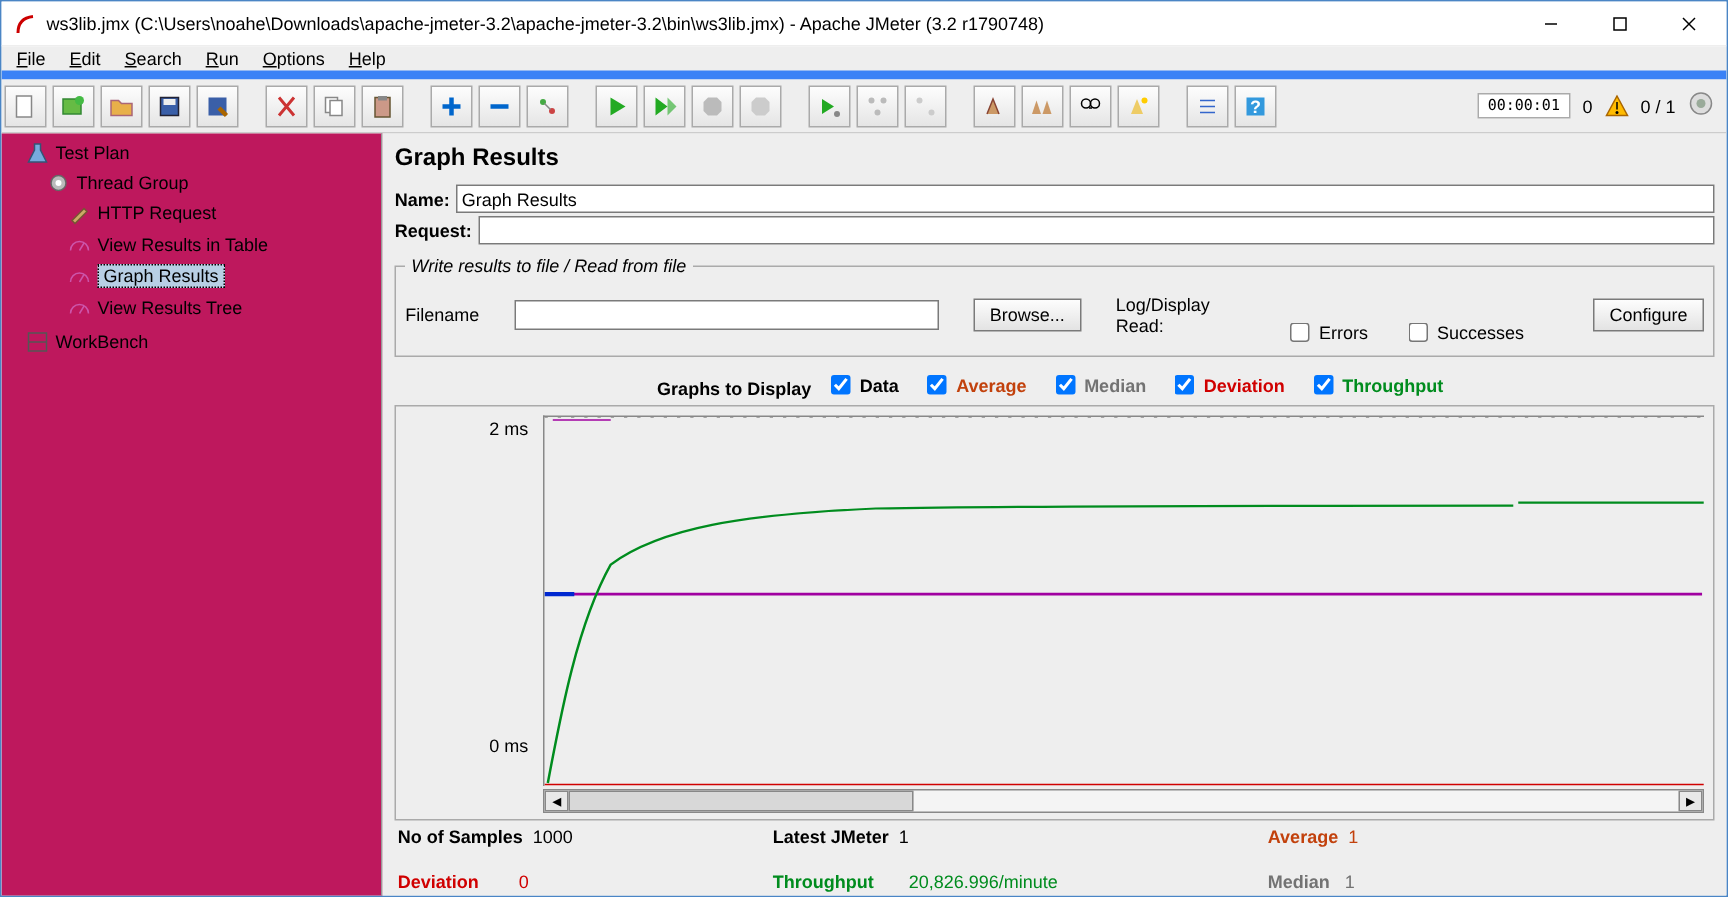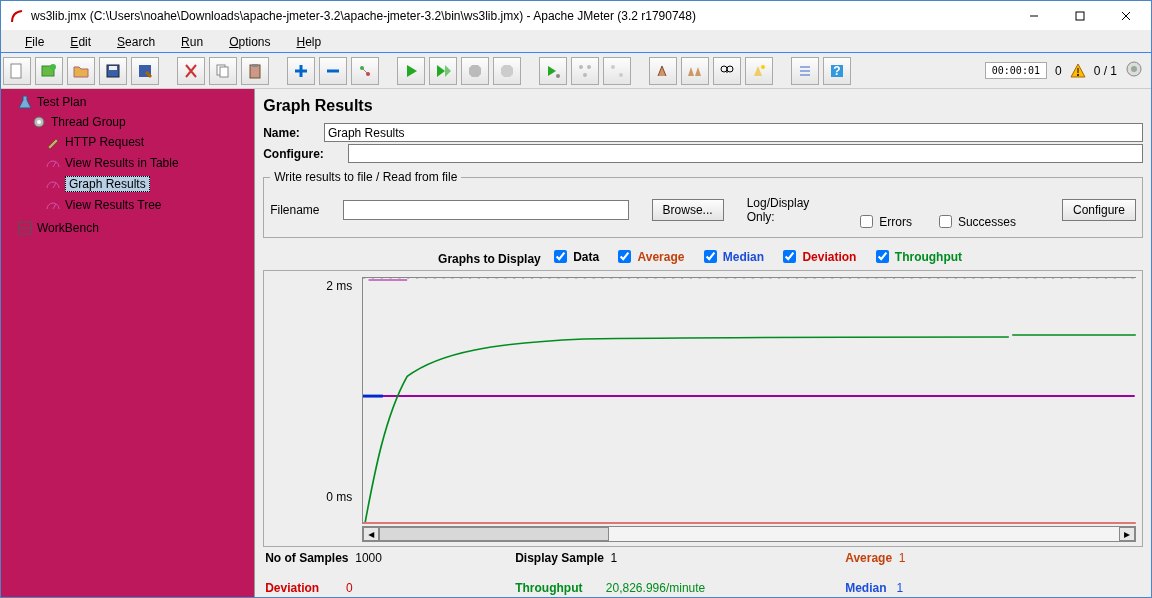--- a/index.html
+++ b/index.html
@@ -3,62 +3,62 @@
 <meta charset="utf-8">
 <style>
   * { box-sizing: border-box; font-family: "Tahoma", "Segoe UI", sans-serif; font-size: 12px; }
   body { margin: 0; padding: 0; width: 1152px; height: 598px; overflow: hidden; background: #fff; border: 1px solid #4a85c5; }
   .titlebar { height: 30px; background: #fff; display: flex; align-items: center; padding: 0 2px; border-bottom: 1px solid #eee; }
   .titlebar .appicon { width: 16px; height: 16px; margin: 0 6px; }
   .titlebar .title { flex: 1; font-size: 12px; color: #000; }
   .winbtns { display: flex; }
   .winbtn { width: 46px; height: 28px; display: flex; align-items: center; justify-content: center; }
   .winbtn svg { width: 10px; height: 10px; }
-  .menubar { height: 22px; display: flex; align-items: center; padding: 0 18px; gap: 14px; background: #eeeeee; border-bottom: 1px solid #3b82f6; }
+  .menubar { height: 22px; display: flex; align-items: center; padding: 0 4px; gap: 4px; background: #eeeeee; border-bottom: 6px solid #3b82f6; }
   .menuitem { padding: 2px 6px; cursor: default; }
   .menuitem u { text-decoration: underline; }
   .toolbar { height: 36px; background: #eeeeee; border-bottom: 1px solid #ccc; display: flex; align-items: center; padding: 2px; gap: 4px; }
   .tbtn { width: 28px; height: 28px; border: 1px solid #aaa; background: linear-gradient(#fdfdfd,#e5e5e5); display: flex; align-items: center; justify-content: center; }
   .tsep { width: 10px; }
   .tright { margin-left: auto; display: flex; align-items: center; gap: 8px; padding-right: 6px; }
   .timer { border: 1px solid #aaa; background: #fff; padding: 2px 6px; font-family: monospace; font-size: 10px;}
   .warn { width: 16px; height: 16px; }
   .content { display: flex; height: calc(598px - 30px - 22px - 36px); }
   .tree-pane { width: 318px; border-right: 1px solid #999; background: #be185d; padding: 4px 2px; overflow: auto; }
   .tree ul { list-style: none; margin: 0; padding-left: 14px; }
   .tree li { padding: 1px 0; white-space: nowrap; }
   .tnode { display: inline-flex; align-items: center; gap: 4px; }
   .ticon { width: 16px; height: 16px; display: inline-block; }
   .tselected { background: #b8cfe5; border: 1px dotted #000; padding: 0 3px; }
   .main-pane { flex: 1; background: #eeeeee; padding: 6px 8px 4px 8px; display: flex; flex-direction: column; position: relative;}
   h2 { margin: 2px 0 8px 0; font-size: 16px; font-weight: bold; }
-  .row { display: flex; align-items: center; margin-bottom: 2px; gap: 20px; }
+  .row { display: flex; align-items: center; margin-bottom: 2px; }
   .row label { font-weight: bold; margin-right: 4px; }
   .row input[type=text].wide { flex: 1; border: 1px solid #7a7a7a; background: #fff; height: 19px; padding: 1px 3px; }
   fieldset { border: 1px solid #aaa; margin: 5px 0; padding: 4px 6px 6px 6px; }
-  fieldset legend { padding: 0 4px; }
+  fieldset legend { padding: 0 4px; font-style: italic; }
   .filerow { display: flex; align-items: center; gap: 23px; }
   .filerow input.fn { width: 310px; height: 20px; border: 1px solid #7a7a7a; }
   .btn { border: 1px solid #7a7a7a; background: linear-gradient(#fdfdfd,#e3e3e3); padding: 2px 10px; height: 22px;}
   .cbx { display: inline-flex; align-items: center; gap: 3px; margin-top: 24px; }
   .gsel { text-align: center; padding: 4px 0; }
   .gsel .cbx { margin: 0 6px; }
   .chart-wrap { flex: 1; display: flex; border:1px solid #aaa; background:#eee; position:relative; min-height:0;}
   .ylabels { width: 98px; position: relative; }
   .ylabels span { position: absolute; right: 10px; font-size:12px; }
   .plot { flex: 1; background: #eeeeee; position: relative; border: 1px solid #888; border-right: none; border-bottom: none; margin:6px 6px 22px 0;}
   .plot svg { position: absolute; inset: 0; width: 100%; height: 100%; }
   .hscroll { position:absolute; left:98px; right:6px; bottom:4px; height:16px; border:1px solid #888; background:#f4f4f4; display:flex; align-items:center;}
   .hscroll .arrow { width:16px; height:14px; border:1px solid #888; background:#e8e8e8; display:flex;align-items:center;justify-content:center;}
   .hscroll .thumb { width:230px; height:14px; background:#d8d8d8; border:1px solid #888; margin-left:0;}
   .stats { padding: 4px 2px 0 2px; display: grid; grid-template-columns: 250px 330px 240px; font-size:12px; row-gap:16px;}
   .stats b { font-weight: bold; }
   .c-blue { color: #c2410c; }
   .c-green { color: #008c1e; }
-  .c-purple { color: #1d4ed8; }
+  .c-purple { color: #737373; }
   .c-red { color: #d00000; }
   .c-black { color: #000; }
 </style>
 </head>
 <body>
 
 <div class="titlebar">
   <span class="appicon">
     <svg viewBox="0 0 16 16">
         <path d="M3 14 Q3 4 13 3" stroke="#c00" stroke-width="2" fill="none"></path>
@@ -324,31 +324,31 @@
   </div>
 
   <div class="main-pane">
     <h2>Graph Results</h2>
 
     <div class="row">
       <label>Name:</label>
       <input type="text" class="wide" value="Graph Results" style="">
     </div>
     <div class="row">
-      <label>Configure:</label>
+      <label>Request:</label>
       <input type="text" class="wide" value="" style="">
     </div>
 
     <fieldset>
       <legend>Write results to file / Read from file</legend>
       <div class="filerow">
         <span>Filename</span>
         <input class="fn" type="text" value="" style="">
         <button class="btn">Browse...</button>
-        <span>Log/Display Only:</span>
+        <span>Log/Display Read:</span>
         <label class="cbx">
             <input type="checkbox" style="">
             <span>Errors</span>
           </label>
         <label class="cbx">
             <input type="checkbox" style="">
             <span>Successes</span>
           </label>
         <span style="flex:1"></span>
         <button class="btn">Configure</button>
@@ -407,20 +407,20 @@
       <div class="hscroll">
         <div class="arrow">◂</div>
         <div class="thumb"></div>
         <div style="flex:1"></div>
         <div class="arrow">▸</div>
       </div>
     </div>
 
     <div class="stats">
       <div><b>No of Samples</b>&nbsp;&nbsp;<span>1000</span></div>
-      <div><b>Display Sample</b>&nbsp;&nbsp;<span>1</span></div>
+      <div><b>Latest JMeter</b>&nbsp;&nbsp;<span>1</span></div>
       <div><b class="c-blue">Average</b>&nbsp;&nbsp;<span class="c-blue">1</span></div>
       <div><b class="c-red">Deviation</b>&nbsp;&nbsp;&nbsp;&nbsp;&nbsp;&nbsp;&nbsp;&nbsp;<span class="c-red">0</span></div>
       <div><b class="c-green">Throughput</b>&nbsp;&nbsp;&nbsp;&nbsp;&nbsp;&nbsp;&nbsp;<span class="c-green">20,826.996/minute</span></div>
       <div><b class="c-purple">Median</b>&nbsp;&nbsp;&nbsp;<span class="c-purple">1</span></div>
     </div>
   </div>
 </div>
 
 </body></html>

